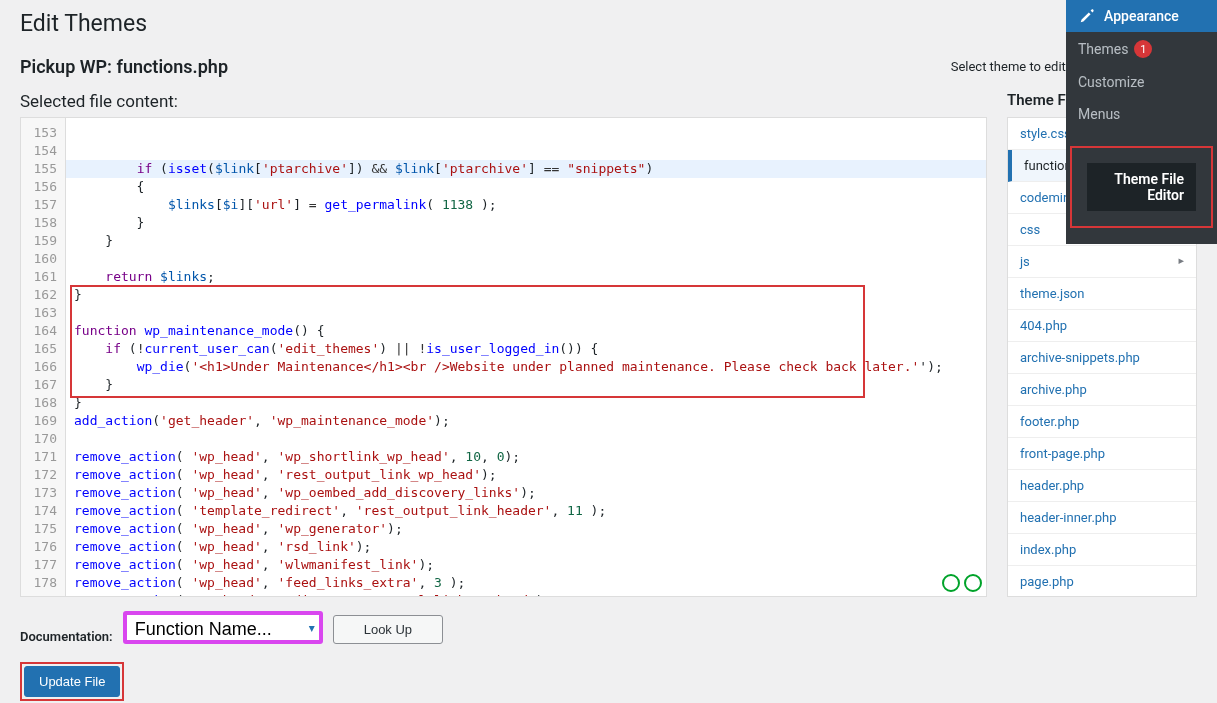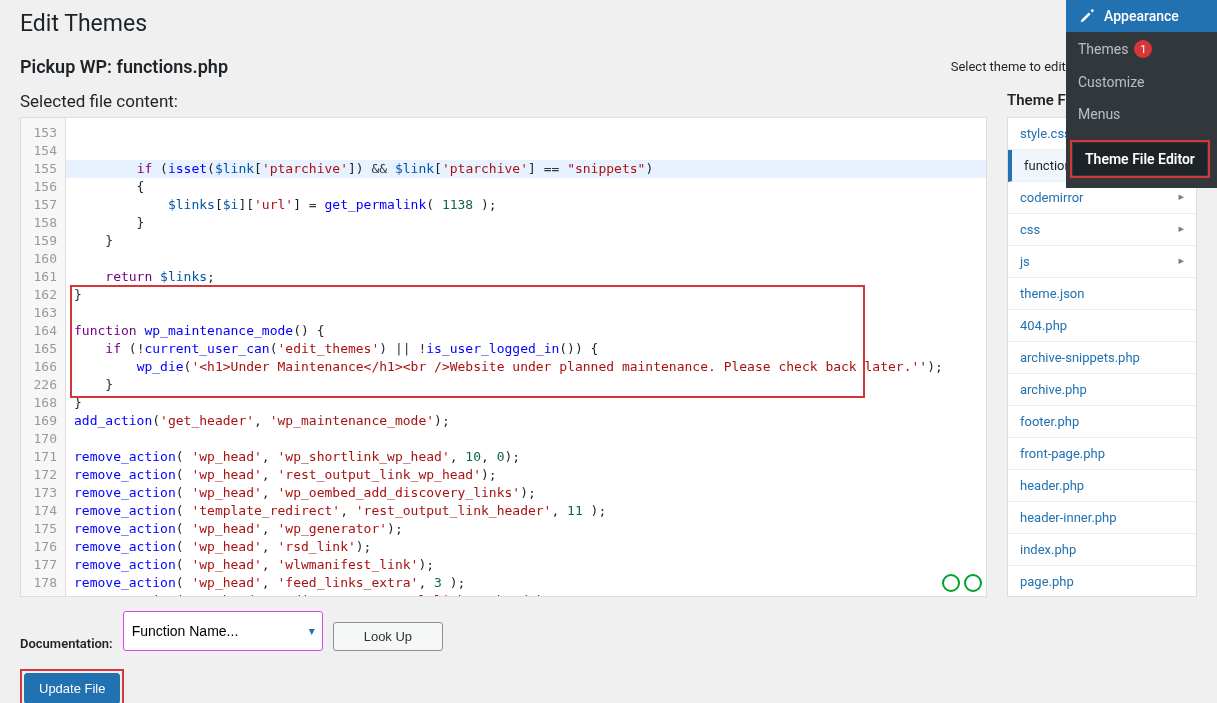--- a/index.html
+++ b/index.html
@@ -24,38 +24,38 @@
 .hl-line { background: #e8f2fe; display: block; margin: 0 -8px; padding: 0 8px; }
 .redbox { position: absolute; border: 2px solid #d63638; pointer-events: none; z-index: 5; }
 .kw { color: #708; }
 .fn { color: #00f; }
 .var { color: #05a; }
 .str { color: #a11; }
 .num { color: #164; }
 .op { color: #333; }
 .doc-row { display: flex; align-items: flex-end; gap: 10px; margin-top: 14px; }
 .doc-row label { font-weight: 600; }
-.doc-row select { font-size: 14px; padding: 4px 24px 4px 8px; height: 40px; border: 1px solid #d946ef; border-radius: 3px; background: #fff; appearance: none; min-width: 200px; }
+.doc-row select { font-size: 18px; padding: 4px 24px 4px 8px; height: 33px; border: 4px solid #d946ef; border-radius: 3px; background: #fff; appearance: none; min-width: 200px; }
 .btn { padding: 6px 30px; border: 1px solid #8c8f94; border-radius: 3px; background: #f6f7f7; cursor: pointer; font-size: 13px; color: #2c3338; }
 .btn-primary { background: #2271b1; border-color: #2271b1; color: #fff; padding: 7px 14px; }
 .btn-primary-wrap { display: inline-block; border: 2px solid #d63638; padding: 2px; margin-top: 18px; }
 .file-list { list-style: none; border: 1px solid #ddd; background: #fff; max-height: 480px; overflow-y: auto; overflow-x: hidden; }
 .file-list li { border-bottom: 1px solid #eee; }
 .file-list span.fname { display: block; padding: 8px 12px; color: #2271b1; cursor: pointer; text-decoration: none; font-size: 13px; }
 .file-list li.active { border-left: 4px solid #2271b1; background: #f0f6fc; }
 .file-list li.active span.fname { color: #1d2327; font-weight: 400; }
 .file-list li.dir span.fname::after { content: "▸"; float: right; color: #787c82; font-size: 11px; margin-left: 4px; }
 .wp-menu { position: absolute; top: 0; right: 0; width: 151px; background: #1d2327; color: #fff; z-index: 100; font-size: 14px; }
 .wp-menu .menu-head { background: #2271b1; padding: 7px 12px; font-weight: 500; display: flex; align-items: center; gap: 8px; }
 .wp-menu .menu-head svg { width: 18px; height: 18px; fill: #fff; }
 .wp-menu .submenu { background: #32373c; }
 .wp-menu .submenu .mi { padding: 8px 12px; color: rgba(240,246,252,.7); cursor: pointer; display: flex; align-items: center; gap: 6px; }
 .wp-menu .submenu .mi.sel { background: #1d2327; color: #fff; font-weight: 600; }
 .wp-menu .submenu .mi .badge { background: #d63638; color: #fff; border-radius: 9px; min-width: 18px; height: 18px; font-size: 11px; display: inline-flex; align-items: center; justify-content: center; padding: 0 4px; }
-.sel-wrap { display: inline-block; border: 2px solid #d63638; padding: 1px; margin: 10px 4px; text-align: right; }
+.sel-wrap { display: inline-block; border: 2px solid #d63638; padding: 15px; margin: 16px 4px; text-align: right; }
 .scroll-hint { position: absolute; right: 4px; bottom: 4px; display: flex; gap: 4px; z-index: 6; }
 .scroll-hint .circle { width: 18px; height: 18px; border-radius: 50%; border: 2px solid #00a32a; background: #fff; }
 </style>
 </head>
 <body>
 
 <div class="main">
   <h1 class="page-title">Edit Themes</h1>
 
   <div class="subhead-row">
@@ -83,21 +83,21 @@
             <div class="code-line">157</div>
             <div class="code-line">158</div>
             <div class="code-line">159</div>
             <div class="code-line">160</div>
             <div class="code-line">161</div>
             <div class="code-line">162</div>
             <div class="code-line">163</div>
             <div class="code-line">164</div>
             <div class="code-line">165</div>
             <div class="code-line">166</div>
-            <div class="code-line">226</div>
+            <div class="code-line">167</div>
             <div class="code-line">168</div>
             <div class="code-line">169</div>
             <div class="code-line">170</div>
             <div class="code-line">171</div>
             <div class="code-line">172</div>
             <div class="code-line">173</div>
             <div class="code-line">174</div>
             <div class="code-line">175</div>
             <div class="code-line">176</div>
             <div class="code-line">177</div>

